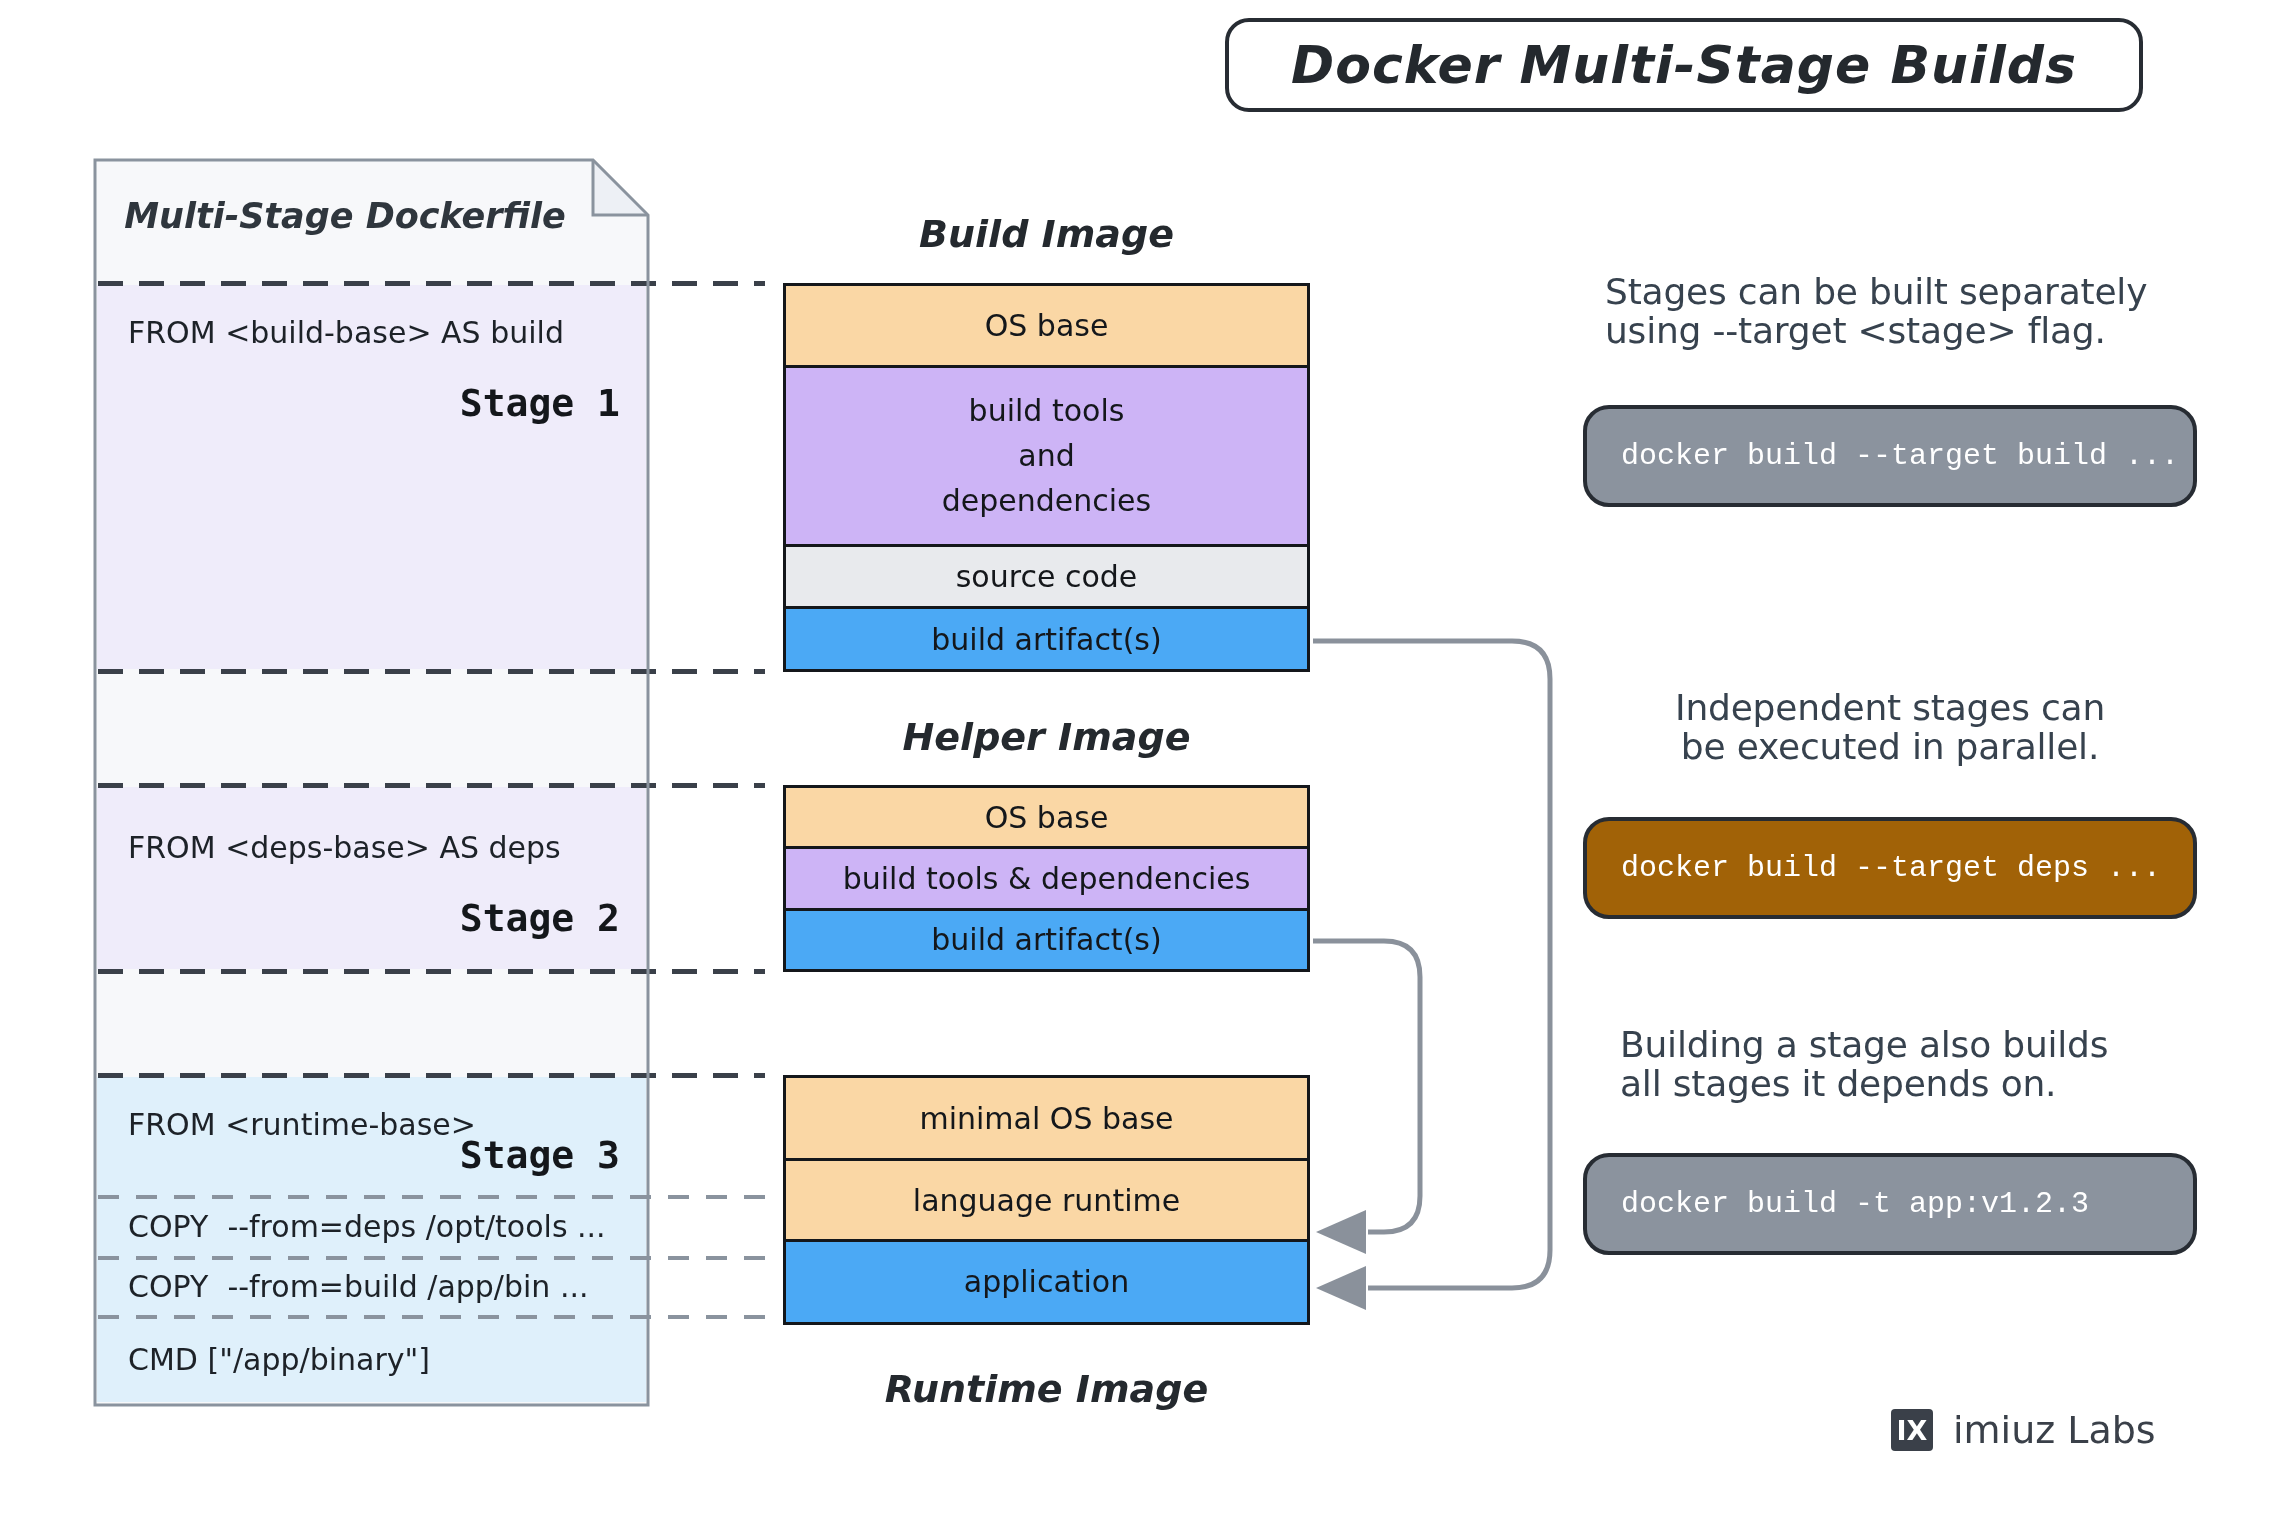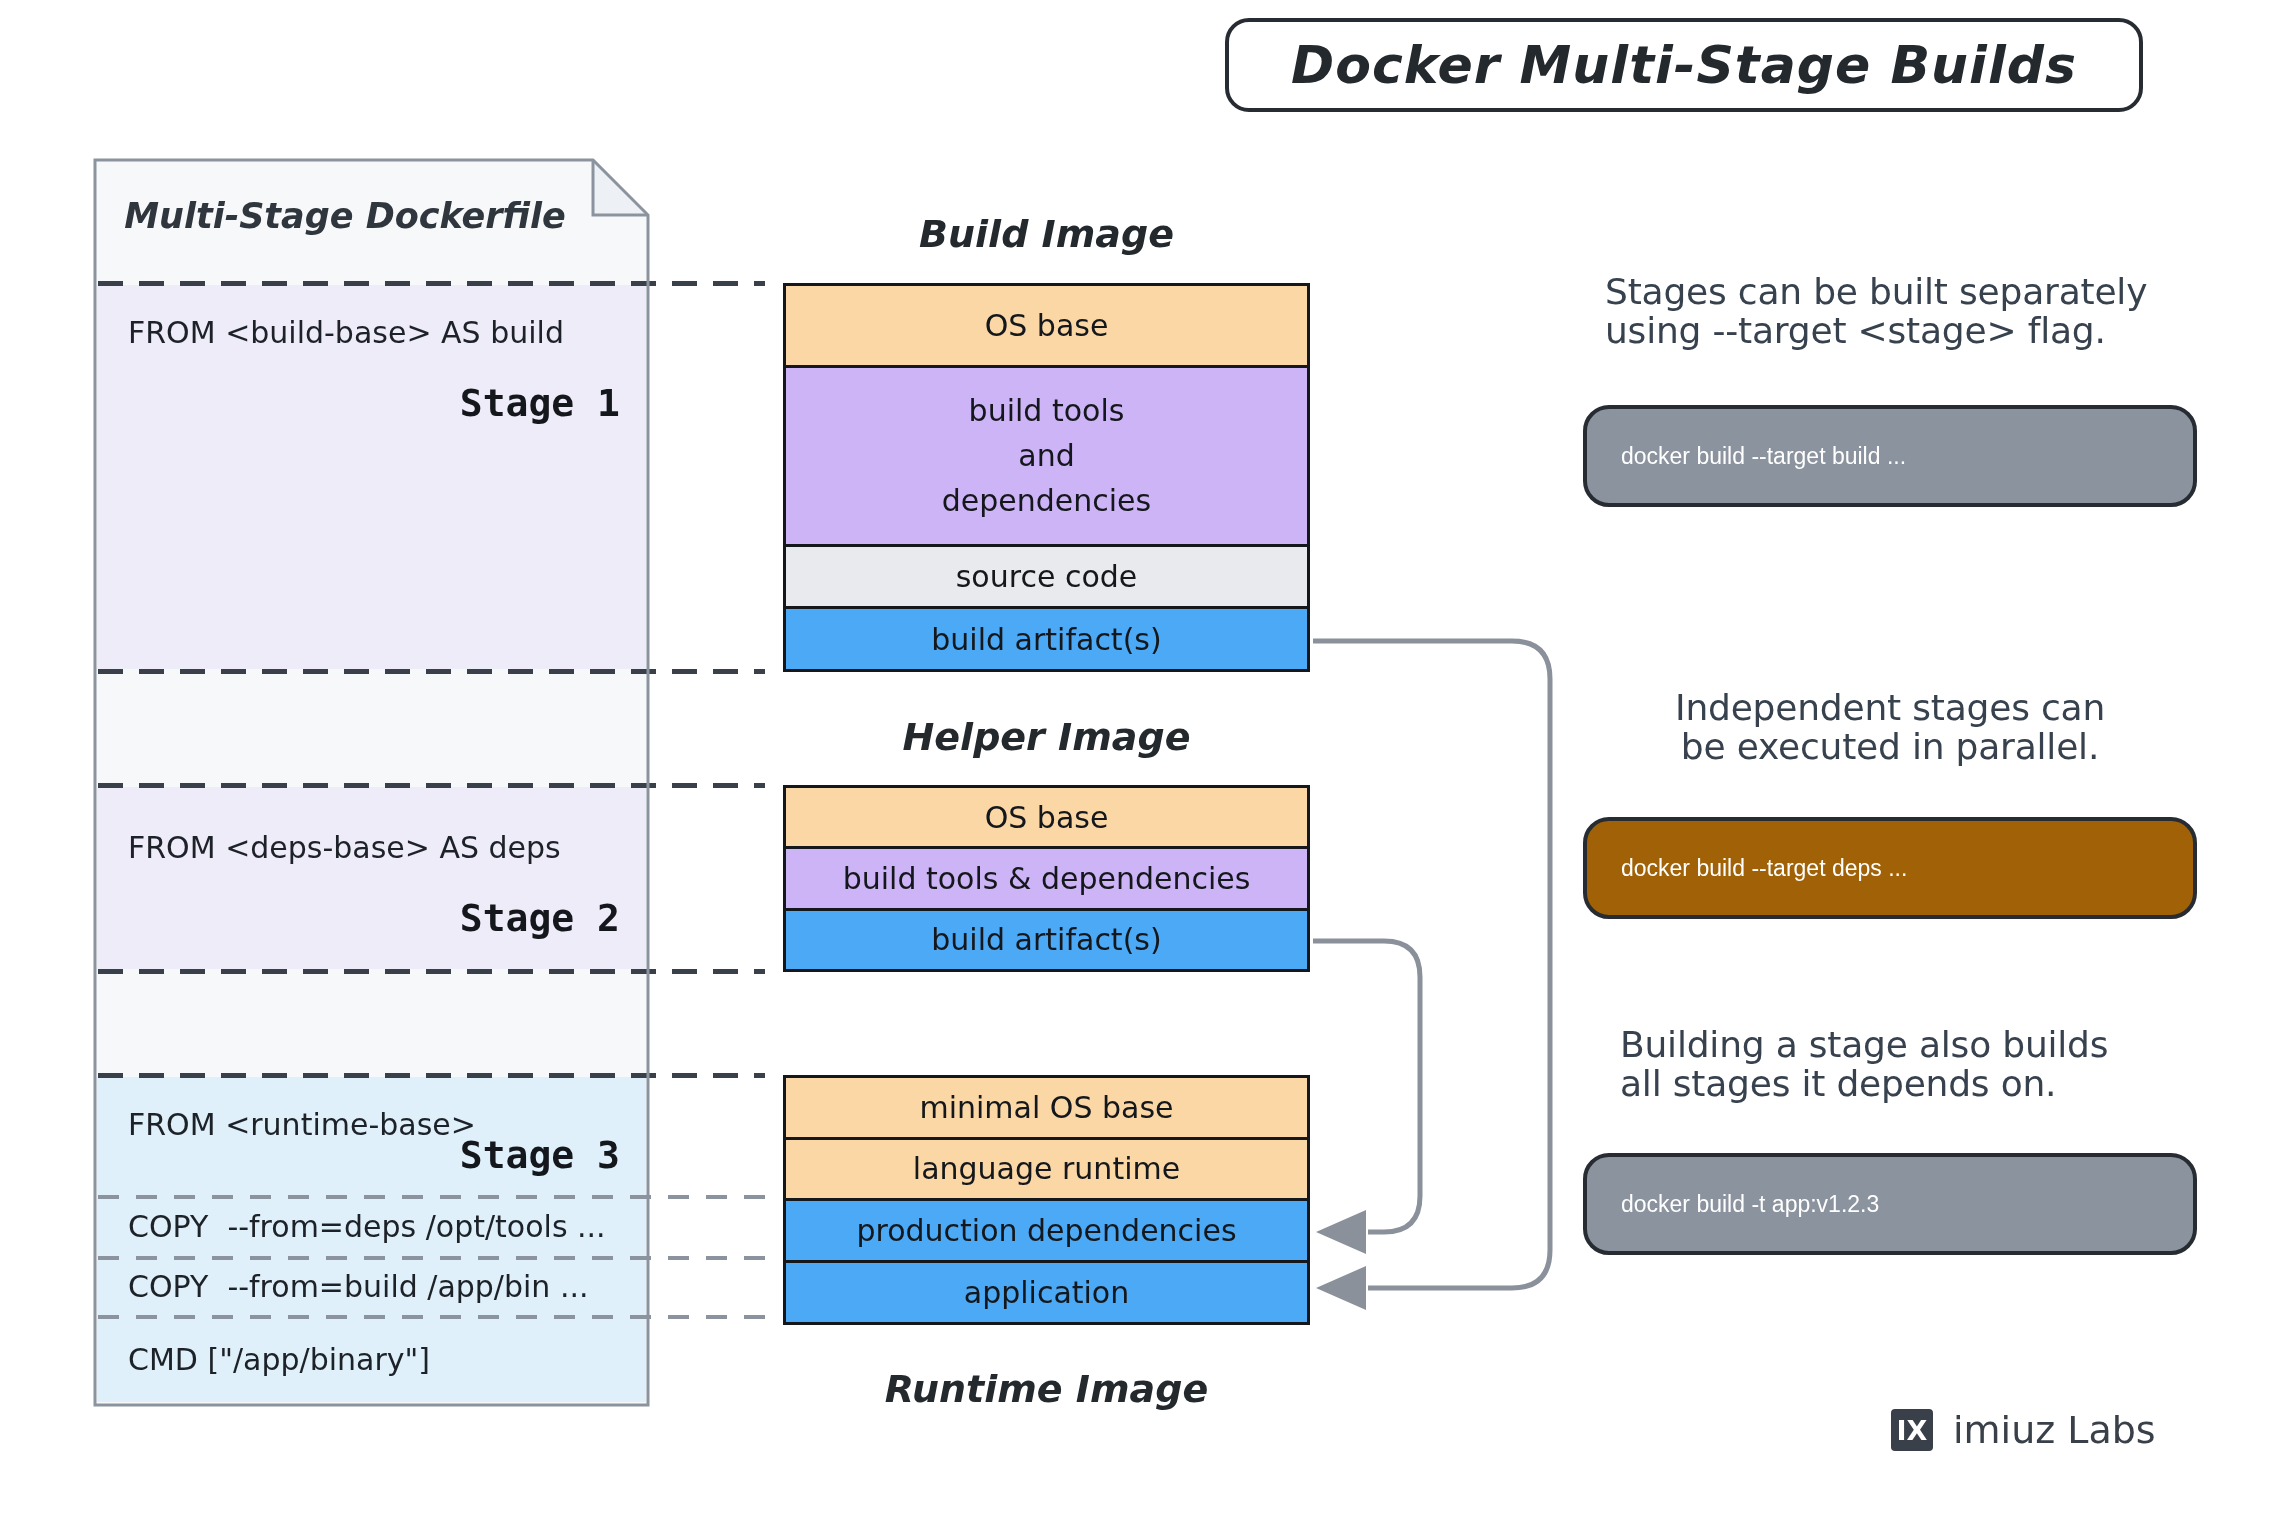--- a/index.html
+++ b/index.html
@@ -31,21 +31,21 @@
     align-items:center;justify-content:center;font-size:30px;color:#14171B;text-align:center;}
   .layer:first-child{border-top:none;}
   .pre-line{white-space:pre-line;line-height:1.5;}
   .stack-title{left:783px;width:527px;text-align:center;font-size:38px;
     font-style:italic;font-weight:700;color:#24292E;}
   
   .note-text{font-size:36px;line-height:39px;color:#37424E;font-weight:500;
     white-space:pre-line;letter-spacing:-0.2px;}
   .pill{left:1583px;width:614px;height:102px;border:4px solid #272C33;border-radius:26px;
     box-sizing:border-box;display:flex;align-items:center;padding-left:34px;}
-  .pill-code{font-family:Liberation Sans, sans-serif;font-size:23px;color:#ffffff;}
+  .pill-code{font-family:Liberation Mono, monospace;font-size:30px;color:#ffffff;}
   
   .logo{left:1891px;top:1408px;display:flex;align-items:center;gap:20px;}
   .logo-mark{width:42px;height:42px;background:#3A4049;color:#fff;border-radius:4px;
     display:flex;align-items:center;justify-content:center;font-size:27px;font-weight:700;}
   .logo-text{font-size:38px;color:#3A4049;}
 </style>
 </head>
 <body>
 
 <div class="abs title-box">
@@ -117,23 +117,20 @@
 </div>
 
 <div class="abs stack" style="top:1075px;height:250px;">
   <div class="layer" style="flex: 63 1 0%; background: rgb(250, 215, 165);">
       <span>minimal OS base</span>
     </div>
   <div class="layer" style="flex: 61 1 0%; background: rgb(250, 215, 165);">
       <span>language runtime</span>
     </div>
   <div class="layer" style="flex: 63 1 0%; background: rgb(75, 169, 245);">
-      <span>production dependencies</span>
-    </div>
-  <div class="layer" style="flex: 63 1 0%; background: rgb(75, 169, 245);">
       <span>application</span>
     </div>
 </div>
 <div class="abs stack-title" style="top:1367px;">Runtime Image</div>
 
 <svg class="abs arrows" width="2293" height="1523">
   <path d="M1313 641 H1512 Q1550 641 1550 679 V1250 Q1550 1288 1512 1288 H1368" fill="none" stroke-width="5" stroke="#8A919B"></path>
   <polygon points="1316,1288 1366,1266 1366,1310" fill="#8A919B"></polygon>
   <path d="M1313 941 H1384 Q1420 941 1420 977 V1196 Q1420 1232 1384 1232 H1368" fill="none" stroke-width="5" stroke="#8A919B"></path>
   <polygon points="1316,1232 1366,1210 1366,1254" fill="#8A919B"></polygon>

